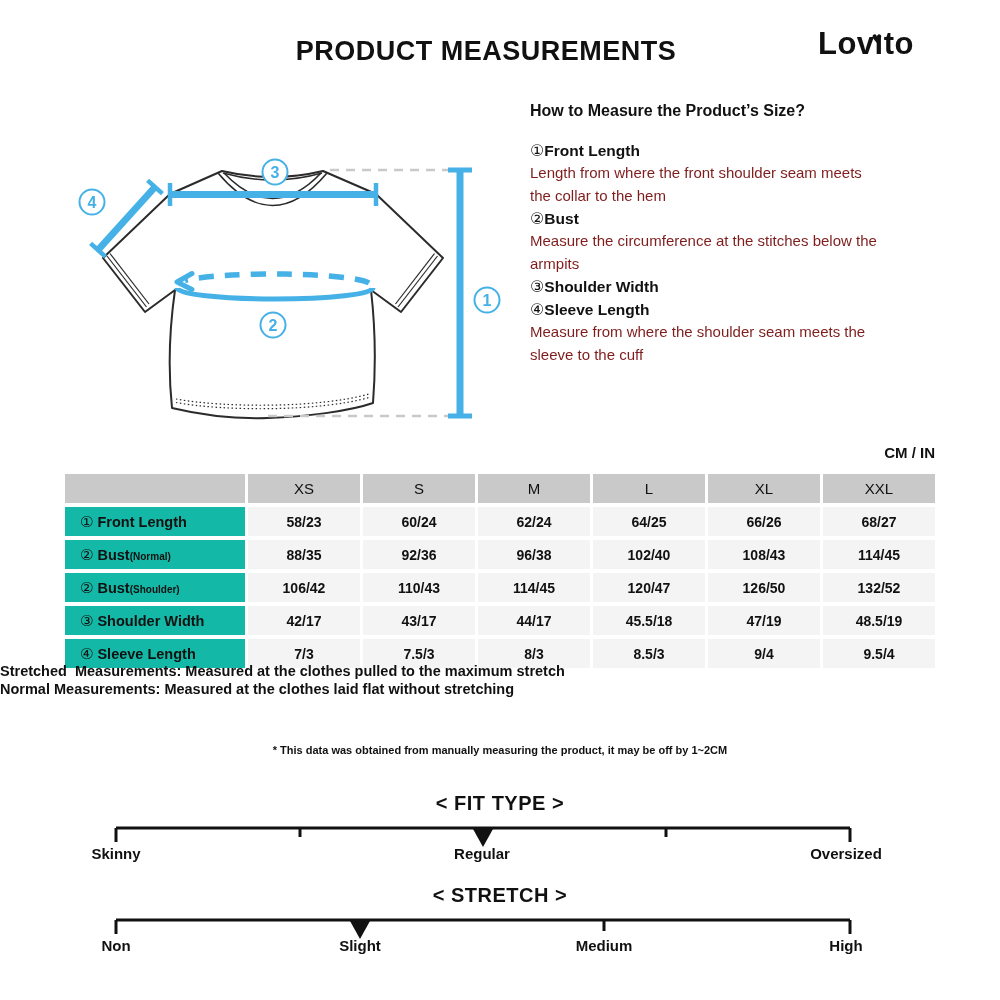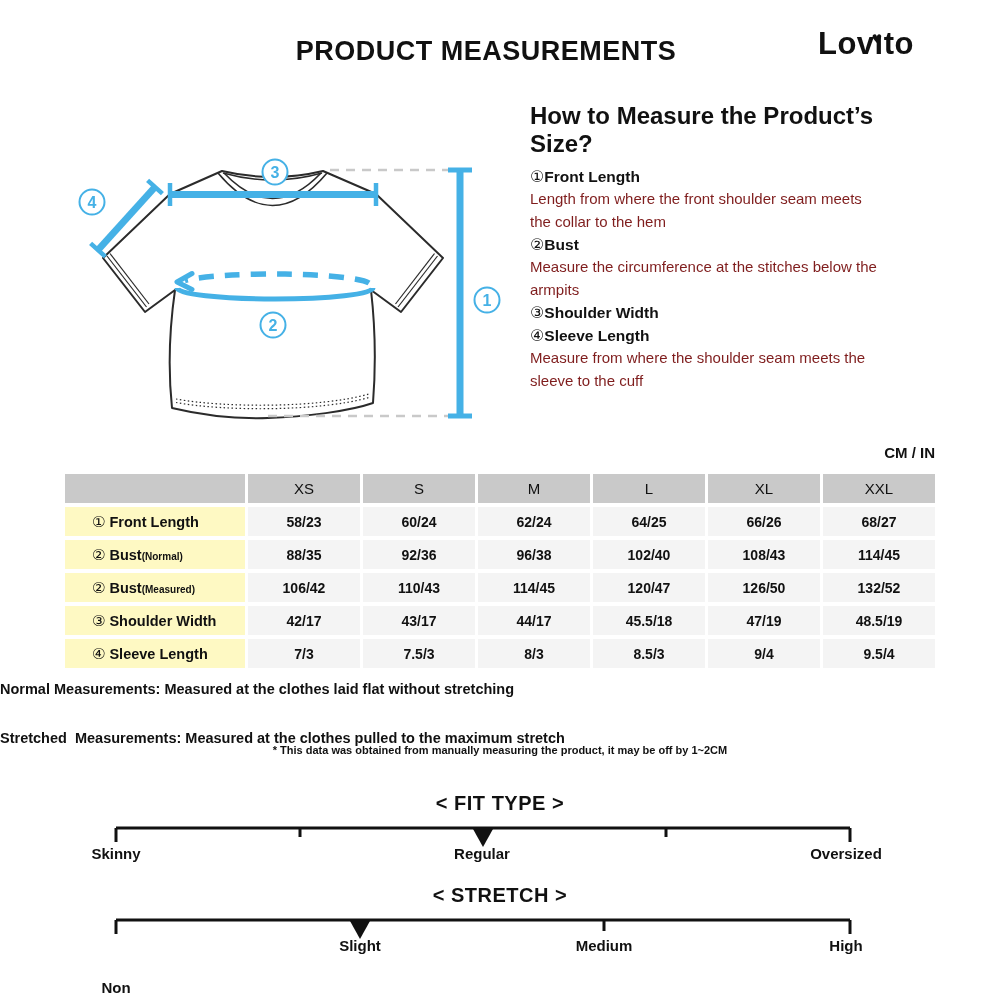--- a/index.html
+++ b/index.html
@@ -8,40 +8,40 @@
   .abs{position:absolute;}
 
   
   #page-title{left:0;top:36px;width:972px;text-align:center;font-size:27px;font-weight:bold;letter-spacing:.5px;}
   #brand{left:818px;top:26px;font-size:31px;font-weight:bold;line-height:36px;letter-spacing:.5px;}
   #brand .dotpatch{position:absolute;left:54.5px;top:3px;width:10px;height:8px;background:#fff;}
   #brand .heart{position:absolute;left:53.5px;top:-5px;font-size:12px;color:#111;font-family:"DejaVu Sans",sans-serif;}
 
   
   #howto{left:530px;top:102px;width:356px;}
-  #howto h2{margin:0 0 7px 0;font-size:24px;font-weight:bold;}
+  #howto h2{margin:0 0 19px 0;font-size:16px;font-weight:bold;}
   .ht-label{font-size:15.5px;font-weight:bold;line-height:23px;}
   .ht-label .cnum{font-size:16px;font-weight:normal;}
   .ht-desc{font-size:15px;line-height:22.5px;color:#7f1d1d;}
 
   
   #unit{right:65px;top:444px;font-size:15px;font-weight:bold;}
   #size-table{left:62px;top:470px;}
   table{border-collapse:separate;border-spacing:3px 4px;width:876px;table-layout:fixed;}
   td{height:27px;vertical-align:middle;}
   .hcell{background:#c9c9c9;font-weight:normal;font-size:15px;text-align:center;}
-  .lcell{background:#fef9c3;font-weight:bold;font-size:14.5px;text-align:left;padding-left:27px;white-space:nowrap;}
+  .lcell{background:#14b8a6;font-weight:bold;font-size:14.5px;text-align:left;padding-left:15px;white-space:nowrap;}
   .lcell .rnum{font-weight:normal;font-size:15px;margin-right:4px;}
   .lcell .rsub{font-size:10px;font-weight:bold;}
   .vcell{background:#f4f4f4;font-weight:bold;font-size:14px;text-align:center;}
 
   
   .note{left:0;width:1000px;text-align:left;font-weight:bold;font-size:14.5px;white-space:pre-wrap;}
   #note1{top:681px;}
-  #note2{top:730px;}
+  #note2{top:663px;}
   #disclaimer{top:744px;left:0;width:1000px;text-align:center;font-weight:bold;font-size:11px;}
 
   
   .scale-title{left:0;width:1000px;text-align:center;font-size:20px;font-weight:bold;letter-spacing:.5px;}
   #fit-title{top:792px;}
   #stretch-title{top:884px;}
   .scale-label{font-size:15px;font-weight:bold;transform:translateX(-50%);white-space:nowrap;}
 </style>
 </head>
 <body>
@@ -180,21 +180,21 @@
       <tr>
         <td class="lcell"><span class="rnum">②</span><span>Bust</span><span class="rsub">(Normal)</span></td>
         <td class="vcell">88/35</td>
         <td class="vcell">92/36</td>
         <td class="vcell">96/38</td>
         <td class="vcell">102/40</td>
         <td class="vcell">108/43</td>
         <td class="vcell">114/45</td>
       </tr>
       <tr>
-        <td class="lcell"><span class="rnum">②</span><span>Bust</span><span class="rsub">(Measured)</span></td>
+        <td class="lcell"><span class="rnum">②</span><span>Bust</span><span class="rsub">(Shoulder)</span></td>
         <td class="vcell">106/42</td>
         <td class="vcell">110/43</td>
         <td class="vcell">114/45</td>
         <td class="vcell">120/47</td>
         <td class="vcell">126/50</td>
         <td class="vcell">132/52</td>
       </tr>
       <tr>
         <td class="lcell"><span class="rnum">③</span><span>Shoulder Width</span><span class="rsub"></span></td>
         <td class="vcell">42/17</td>
@@ -239,18 +239,18 @@
   <div id="stretch-title" class="abs scale-title">&lt; STRETCH &gt;</div>
   <svg class="abs" style="left:0;top:910px;" width="1000" height="34">
     <g stroke="#111" stroke-width="3">
       <line x1="116" y1="10" x2="850" y2="10"></line>
       <line x1="116" y1="10" x2="116" y2="24"></line>
       <line x1="604" y1="10" x2="604" y2="21"></line>
       <line x1="850" y1="10" x2="850" y2="24"></line>
     </g>
     <polygon points="350,11 370,11 360,29" fill="#111"></polygon>
   </svg>
-  <div class="abs scale-label" style="left:116px;top:937px;margin-top:42px;">Non</div>
+  <div class="abs scale-label" style="left:116px;top:937px;">Non</div>
   <div class="abs scale-label" style="left:360px;top:937px;">Slight</div>
   <div class="abs scale-label" style="left:604px;top:937px;">Medium</div>
   <div class="abs scale-label" style="left:846px;top:937px;">High</div>
 
 </div>
 
 </body></html>

